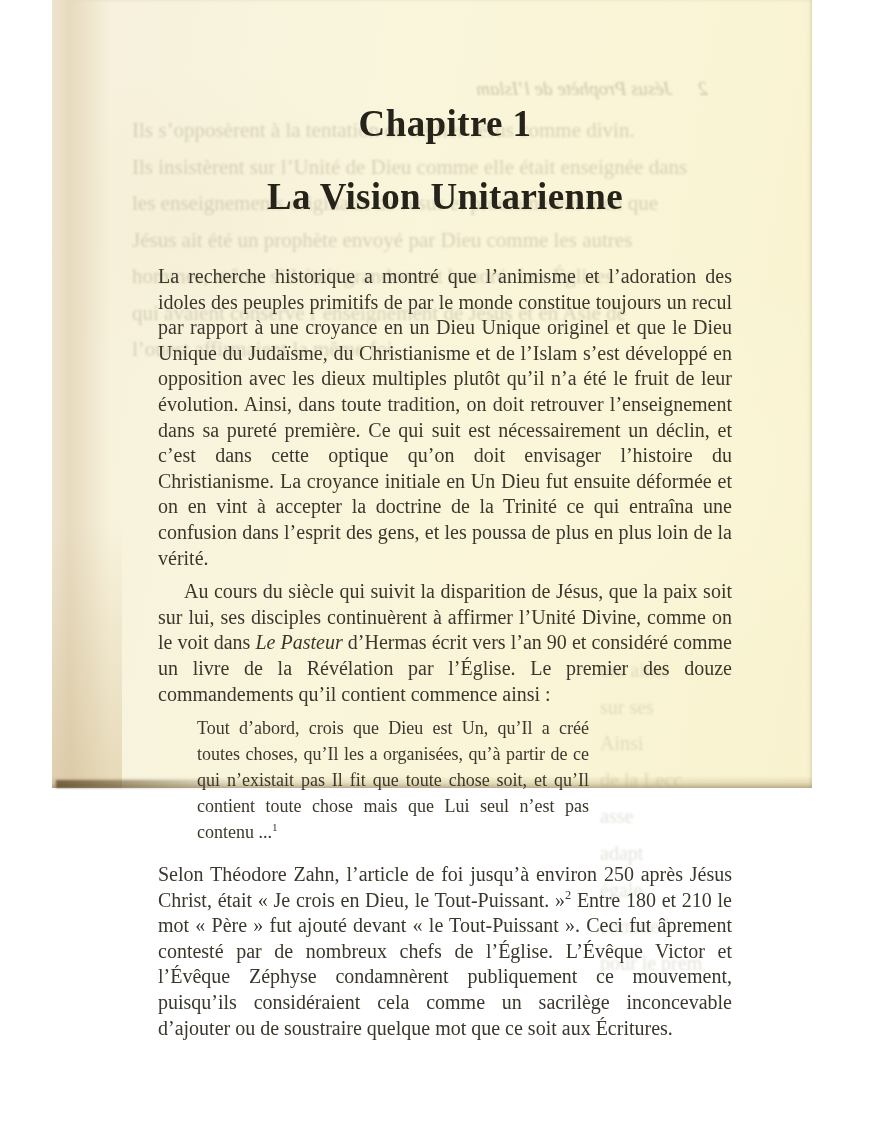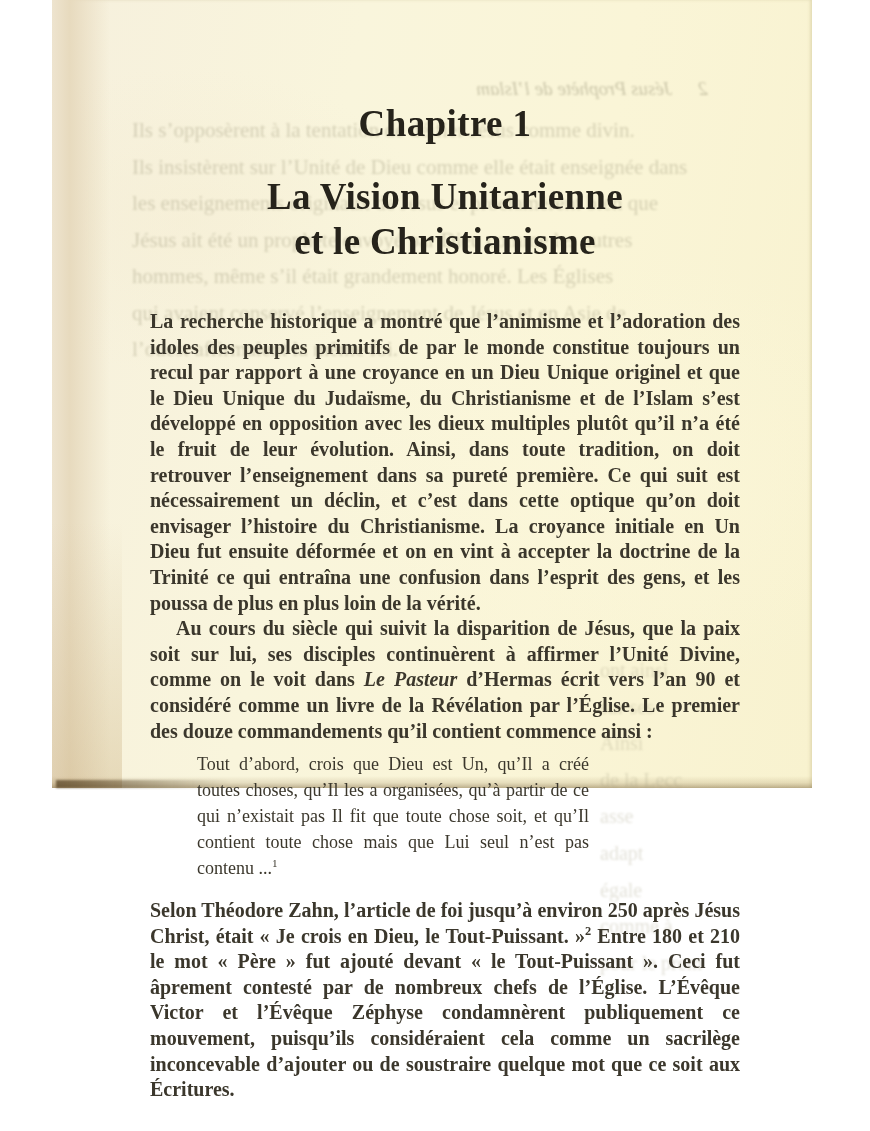--- a/index.html
+++ b/index.html
@@ -57,21 +57,21 @@
     color:#3b372c;font-size:20px;line-height:25.6px;text-align:justify;
   }
   .h-chapter{
     margin:0;padding-top:103px;text-align:center;
     font-size:37px;line-height:42px;font-weight:bold;color:#26231b;letter-spacing:.4px;
   }
   .h-title{
     margin-top:29px;text-align:center;
     font-size:37px;line-height:45px;font-weight:bold;color:#26231b;letter-spacing:.3px;
   }
-  .p{margin:0;font-weight:bold;}
+  .p{margin:8px;}
   .p-first{margin-top:45px;}
   .p-indent{text-indent:26px;}
   .quote{
     margin:7px 0 17px 47px;width:392px;
     font-size:18px;line-height:26px;text-align:justify;
   }
   sup{font-size:.62em;line-height:0;vertical-align:super;}
   .it{font-style:italic;}
 </style>
 </head>
@@ -102,21 +102,20 @@
       <div>adapt</div>
       <div>égale</div>
       <div>comme à</div>
       <div>pour le prem</div>
     </div>
 
   <div class="content">
     <h1 class="h-chapter">Chapitre 1</h1>
     <div class="h-title">
       <div>La Vision Unitarienne</div>
-      <div>et le Christianisme</div>
     </div>
 
     <p class="p p-first">La recherche historique a montré que l’animisme et l’adoration des idoles des peuples primitifs de par le monde constitue toujours un recul par rapport à une croyance en un Dieu Unique originel et que le Dieu Unique du Judaïsme, du Christianisme et de l’Islam s’est développé en opposition avec les dieux multiples plutôt qu’il n’a été le fruit de leur évolution. Ainsi, dans toute tradition, on doit retrouver l’enseignement dans sa pureté première. Ce qui suit est nécessairement un déclin, et c’est dans cette optique qu’on doit envisager l’histoire du Christianisme. La croyance initiale en Un Dieu fut ensuite déformée et on en vint à accepter la doctrine de la Trinité ce qui entraîna une confusion dans l’esprit des gens, et les poussa de plus en plus loin de la vérité.</p>
 
     <p class="p p-indent"><span>Au cours du siècle qui suivit la disparition de Jésus, que la paix soit sur lui, ses disciples continuèrent à affirmer l’Unité Divine, comme on le voit dans </span><span class="it">Le Pasteur</span><span> d’Hermas écrit vers l’an 90 et considéré comme un livre de la Révélation par l’Église. Le premier des douze commandements qu’il contient commence ainsi :</span></p>
 
     <div class="quote"><span>Tout d’abord, crois que Dieu est Un, qu’Il a créé toutes choses, qu’Il les a organisées, qu’à partir de ce qui n’existait pas Il fit que toute chose soit, et qu’Il contient toute chose mais que Lui seul n’est pas contenu ...</span><sup>1</sup></div>
 
     <p class="p"><span>Selon Théodore Zahn, l’article de foi jusqu’à environ 250 après Jésus Christ, était « Je crois en Dieu, le Tout-Puissant. »</span><sup>2</sup><span> Entre 180 et 210 le mot « Père » fut ajouté devant « le Tout-Puissant ». Ceci fut âprement contesté par de nombreux chefs de l’Église. L’Évêque Victor et l’Évêque Zéphyse condamnèrent publiquement ce mouvement, puisqu’ils considéraient cela comme un sacrilège inconcevable d’ajouter ou de soustraire quelque mot que ce soit aux Écritures.</span></p>
   </div>

